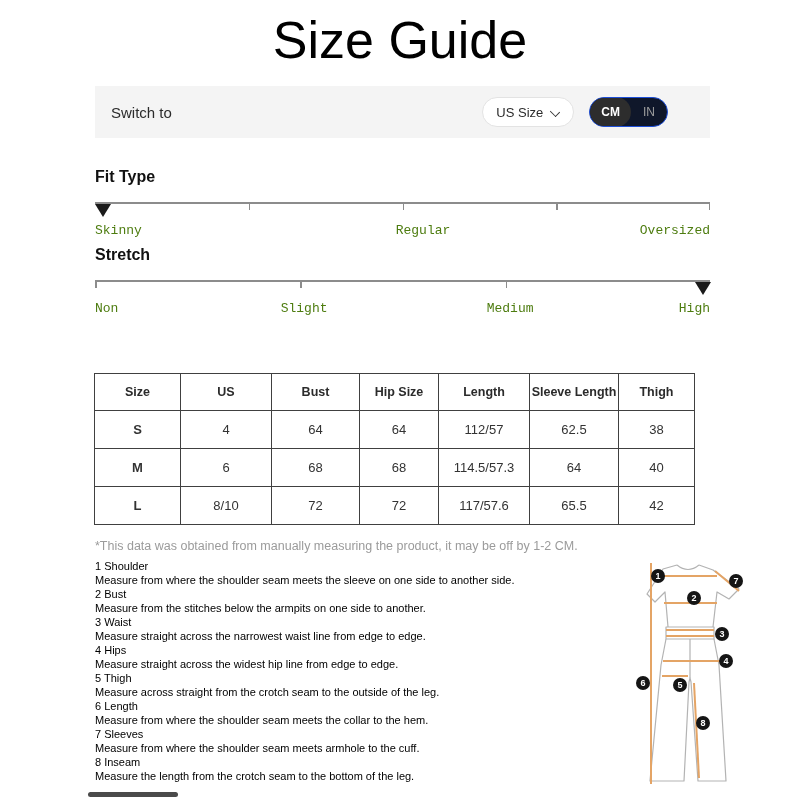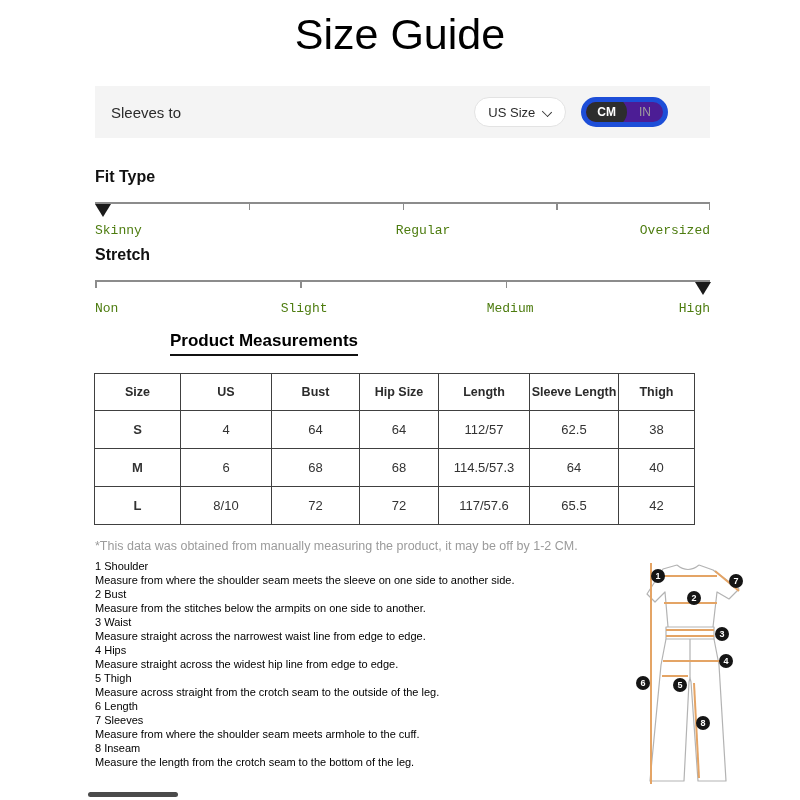--- a/index.html
+++ b/index.html
@@ -4,21 +4,21 @@
 <style>
   * { margin:0; padding:0; box-sizing:border-box; }
   html,body { background:#fff; }
   .canvas {
     position:relative; width:800px; height:800px; background:#fff;
     font-family:"Liberation Sans","DejaVu Sans",sans-serif; color:#111;
     overflow:hidden;
   }
   .page-title {
     position:absolute; top:10px; left:0; width:100%;
-    text-align:center; font-size:43px; font-weight:400; color:#000;
+    text-align:center; font-size:52px; font-weight:400; color:#000;
   }
   
   .switch-bar {
     position:absolute; left:95px; top:86px; width:615px; height:52px;
     background:#f4f4f4; display:flex; align-items:center;
     padding:0 42px 0 16px;
   }
   .switch-label { font-size:15px; color:#2b2b2b; }
   .switch-controls { margin-left:auto; display:flex; align-items:center; gap:15px; }
   .size-dropdown {
@@ -26,21 +26,21 @@
     display:flex; align-items:center; gap:8px; padding:0 13px;
     font-size:13px; color:#2b2b2b; cursor:pointer;justify-content:center;
   }
   .chev { display:inline-block; width:9px; height:9px; position:relative; top:-2px; }
   .chev::after {
     content:""; position:absolute; left:0; top:2px; width:7px; height:7px;
     border-right:1.8px solid #333; border-bottom:1.8px solid #333;
     transform:rotate(45deg) scale(1,0.8);
   }
   .unit-toggle {
-    height:30px; background:#4c1d95; border:5px solid #1d4ed8; border-radius:16px;
+    height:30px; background:#0f172a; border:1px solid #1d4ed8; border-radius:16px;
     display:flex; align-items:center; overflow:hidden;
   }
   .unit-opt { font-size:12px; padding:0 12px; height:30px; display:flex; align-items:center; cursor:pointer; }
   .unit-opt.selected {
     background:#2d2d2d; color:#fff; border-radius:15px; font-weight:bold; padding:0 11px;
   }
   .unit-opt.unselected { color:#9e9e9e; }
   
   .scale-heading { position:absolute; left:95px; font-size:16px; font-weight:bold; color:#111; }
   .scale { position:absolute; left:95px; width:615px; height:16px; }
@@ -80,21 +80,21 @@
   }
 </style>
 </head>
 <body>
 
 <div class="canvas">
 
   <h1 class="page-title">Size Guide</h1>
 
   <div class="switch-bar">
-    <span class="switch-label">Sleeves to</span>
+    <span class="switch-label">Switch to</span>
     <div class="switch-controls">
       <div class="size-dropdown">
         <span>US Size</span>
         <span class="chev"></span>
       </div>
       <div class="unit-toggle">
         <span class="unit-opt selected">CM</span>
         <span class="unit-opt unselected">IN</span>
       </div>
     </div>
@@ -123,21 +123,20 @@
     <div class="tick" style="left:66.8%;"></div>
     <div class="marker" style="right:-1px;"></div>
   </div>
   <div class="scale-labels" style="top:301px;">
     <span style="left:0;">Non</span>
     <span style="left:34%; transform:translateX(-50%);">Slight</span>
     <span style="left:67.5%; transform:translateX(-50%);">Medium</span>
     <span style="right:0;">High</span>
   </div>
 
-  <div class="pm-title">Product Measurements</div>
 
   <table class="size-table">
     <colgroup>
       <col style="width:86px">
         <col style="width:91px">
         <col style="width:88px">
         <col style="width:79px">
       <col style="width:91px">
         <col style="width:89px">
         <col style="width:76px">
@@ -202,20 +201,21 @@
     <div class="guide-item">
       <div><span>4</span> <span>Hips</span></div>
       <div>Measure straight across the widest hip line from edge to edge.</div>
     </div>
     <div class="guide-item">
       <div><span>5</span> <span>Thigh</span></div>
       <div>Measure across straight from the crotch seam to the outside of the leg.</div>
     </div>
     <div class="guide-item">
       <div><span>6</span> <span>Length</span></div>
+      <div>Measure from where the shoulder seam meets the collar to the hem.</div>
     </div>
     <div class="guide-item">
       <div><span>7</span> <span>Sleeves</span></div>
       <div>Measure from where the shoulder seam meets armhole to the cuff.</div>
     </div>
     <div class="guide-item">
       <div><span>8</span> <span>Inseam</span></div>
       <div>Measure the length from the crotch seam to the bottom of the leg.</div>
     </div>
   </div>

